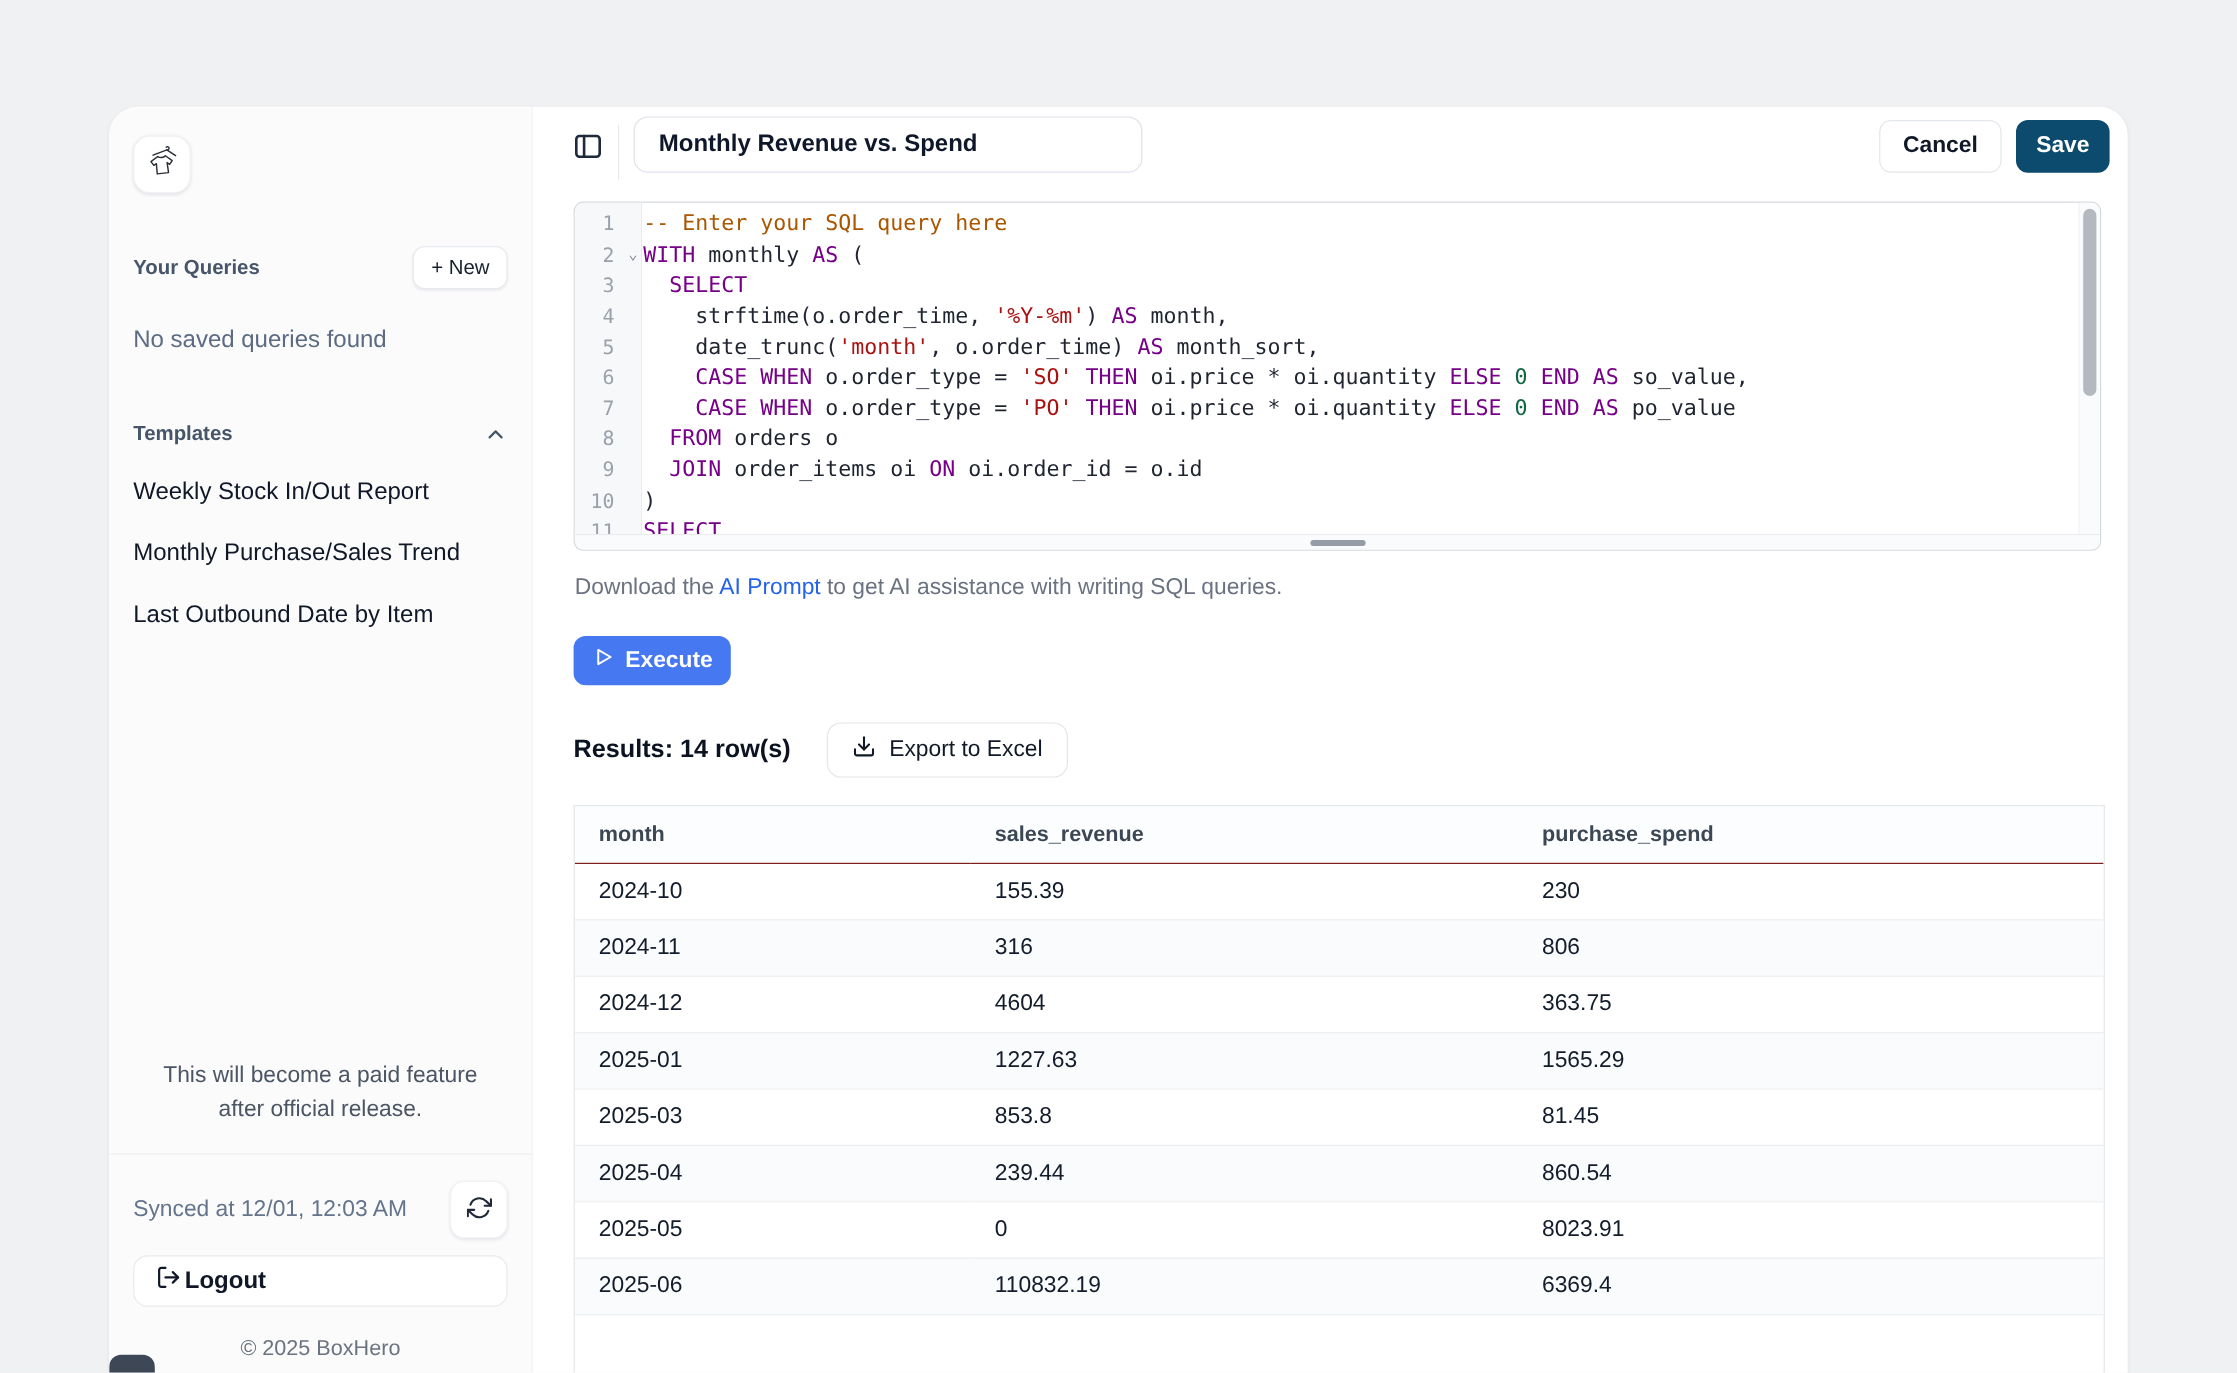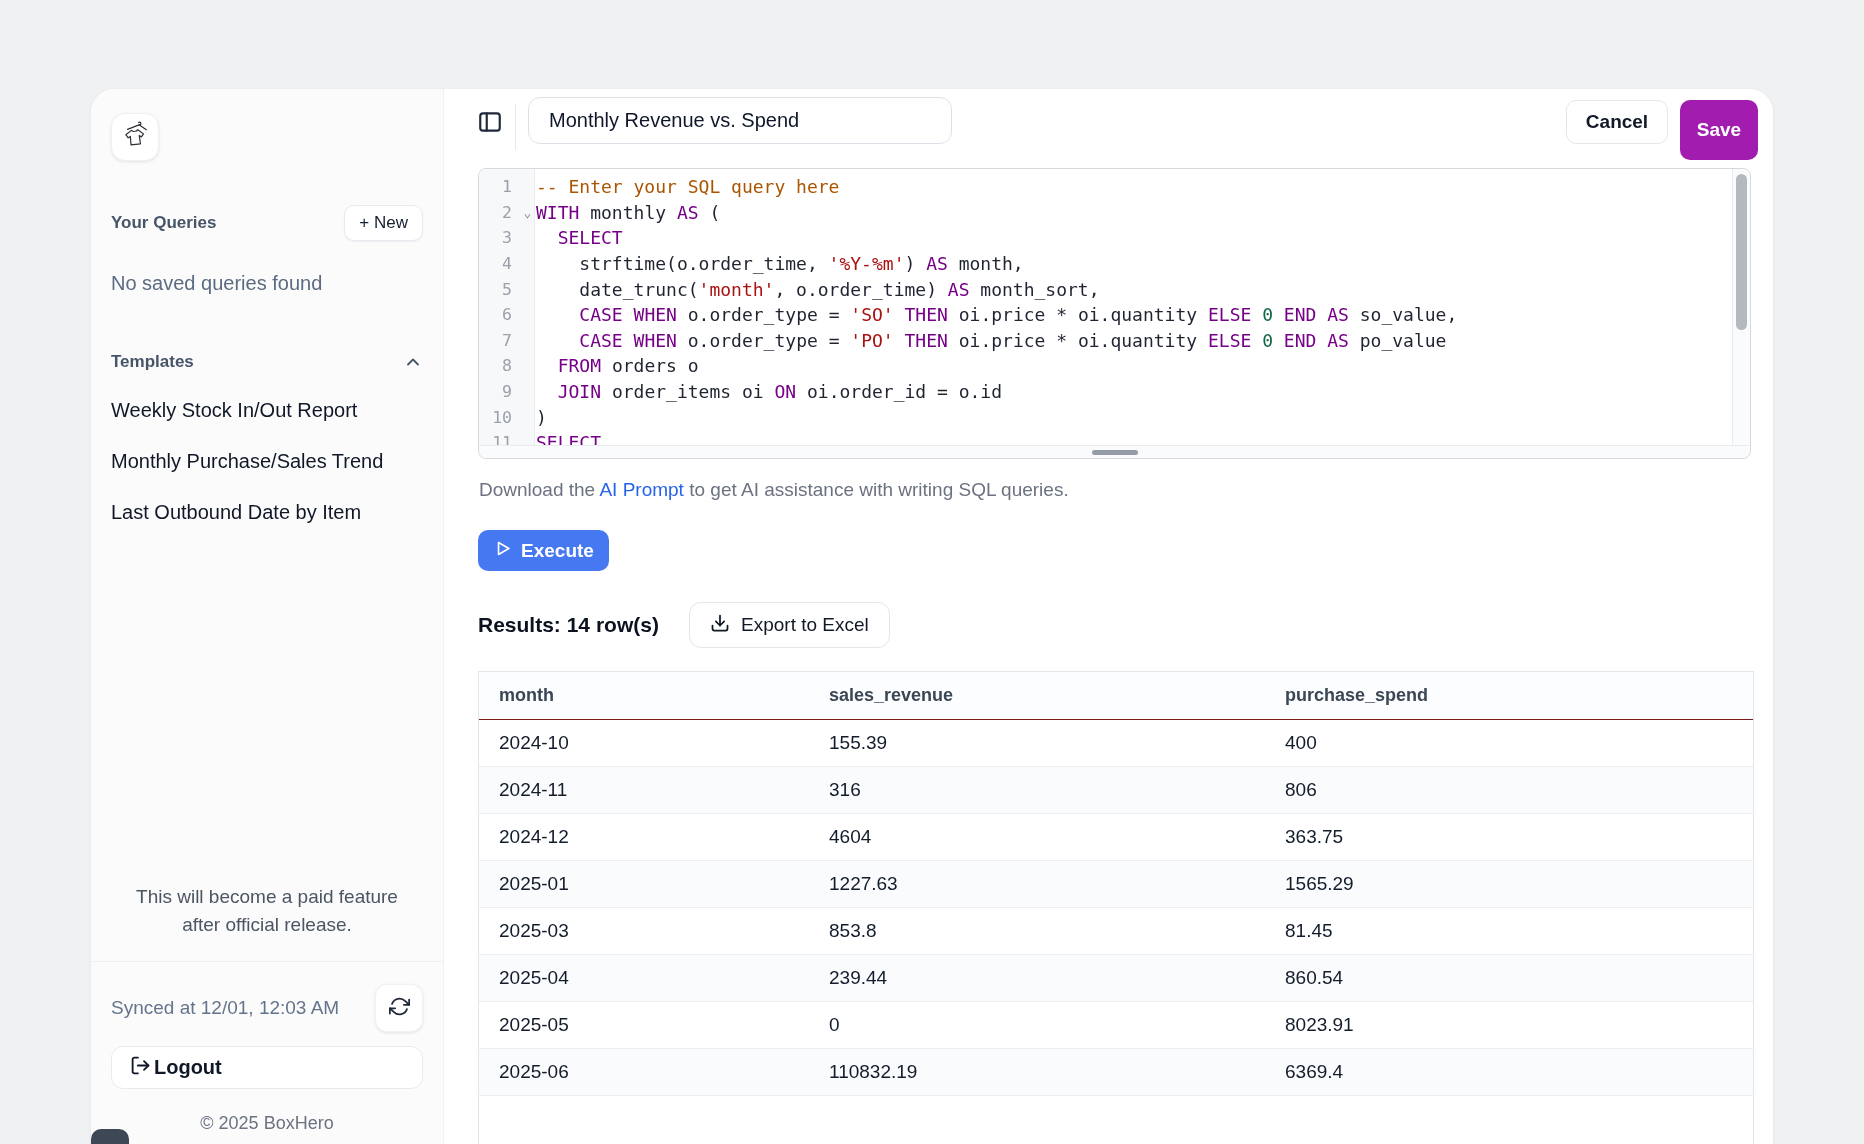--- a/index.html
+++ b/index.html
@@ -53,28 +53,28 @@
   .dark-sliver { position:absolute; left:0; bottom:0; width:38px; height:15px;
     background:#3e4756; border-radius:10px 10px 0 0; }
 
   
   .main { position:relative; flex:1; background:#fff; }
   .toggle-btn { position:absolute; left:31px; top:19px; width:30px; height:30px;
     background:none; border:none; display:flex; align-items:center; justify-content:center; cursor:pointer; }
   .hdr-divider { position:absolute; left:71px; top:15px; width:1px; height:46px; background:#e6e9ed; }
   .title-input { position:absolute; left:84px; top:8px; width:424px; height:47px;
     border:1px solid #dde1e7; border-radius:12px; padding:0 20px;
-    font-size:20px; font-weight:400; color:#0f172a; background:#fff;
+    font-size:20px; font-weight:700; color:#0f172a; background:#fff;
     font-family:"Liberation Sans", sans-serif; }
   .cancel-btn { position:absolute; left:1122px; top:11px; width:102px; height:44px;
     background:#fff; border:1px solid #e3e6ea; border-radius:10px;
     font-size:19px; font-weight:600; color:#111827; cursor:pointer;
     font-family:"Liberation Sans", sans-serif; }
-  .save-btn { position:absolute; left:1236px; top:11px; width:78px; height:60px;
-    background:#a21caf; border:none; border-radius:10px;
+  .save-btn { position:absolute; left:1236px; top:11px; width:78px; height:44px;
+    background:#0c4a6e; border:none; border-radius:10px;
     font-size:19px; font-weight:600; color:#fff; cursor:pointer;
     font-family:"Liberation Sans", sans-serif; }
 
   
   .editor { position:absolute; left:34px; top:79px; width:1273px; height:291px;
     border:1px solid #d5d9de; border-radius:8px; background:#fff; }
   .ed-gutter-bg { position:absolute; left:0; top:0; width:56px; height:277px;
     background:#f7f8f9; border-right:1px solid #e9ebee; border-radius:8px 0 0 0; }
   .ed-scroll { position:absolute; left:0; top:0; right:18px; height:277px;
     overflow:hidden; padding-top:5px; }
@@ -318,21 +318,21 @@
             <tr>
               <th>month</th>
               <th>sales_revenue</th>
               <th>purchase_spend</th>
             </tr>
           </thead>
         <tbody>
             <tr>
               <td>2024-10</td>
               <td>155.39</td>
-              <td>400</td>
+              <td>230</td>
             </tr>
             <tr>
               <td>2024-11</td>
               <td>316</td>
               <td>806</td>
             </tr>
             <tr>
               <td>2024-12</td>
               <td>4604</td>
               <td>363.75</td>

